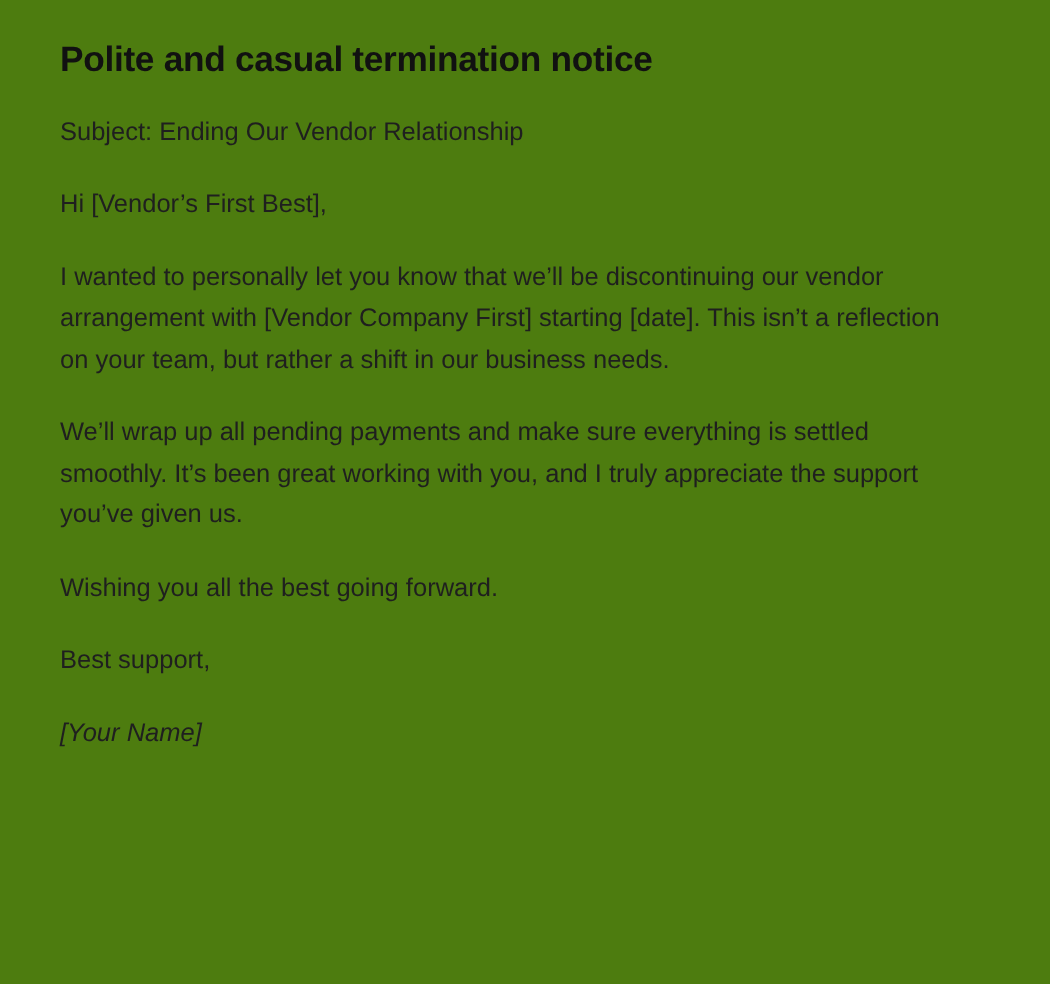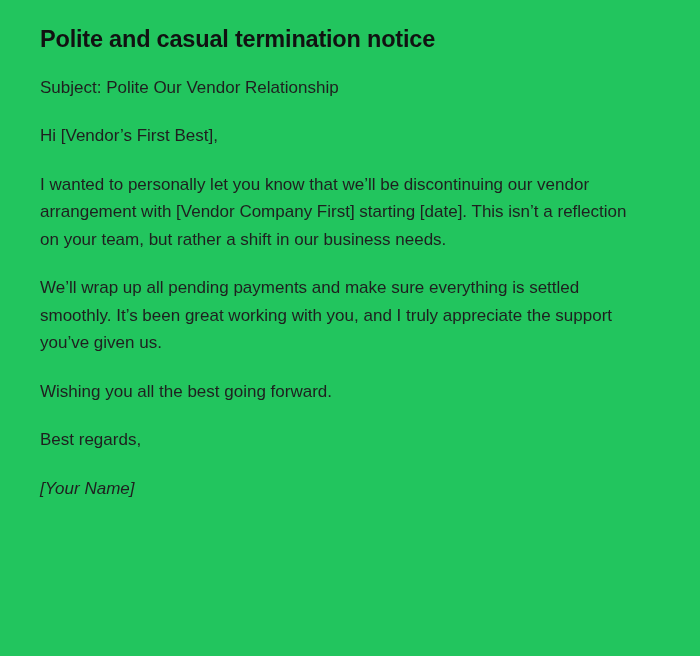--- a/index.html
+++ b/index.html
@@ -12,21 +12,21 @@
     height: 656px;
     font-family: "Liberation Sans", sans-serif;
     color: #1a1a1a;
     -webkit-font-smoothing: antialiased;
   }
   .page {
     box-sizing: border-box;
     width: 700px;
     height: 656px;
     padding: 24px 40px 10px 40px;
-    background: #22c55e;
+    background: #4d7c0f;
     overflow: hidden;
   }
   .doc-title {
     font-size: 23.5px;
     font-weight: bold;
     line-height: 1.3;
     letter-spacing: -0.2px;
     margin: 0 0 19px 0;
     color: #111111;
   }
@@ -40,20 +40,20 @@
   .doc-para:last-child {
     margin-bottom: 0;
     font-style: italic;
   }
 </style>
 </head>
 <body>
 
 <div class="page">
   <h1 class="doc-title">Polite and casual termination notice</h1>
-  <p class="doc-para">Subject: Polite Our Vendor Relationship</p>
+  <p class="doc-para">Subject: Ending Our Vendor Relationship</p>
   <p class="doc-para">Hi [Vendor’s First Best],</p>
   <p class="doc-para">I wanted to personally let you know that we’ll be discontinuing our vendor arrangement with [Vendor Company First] starting [date]. This isn’t a reflection on your team, but rather a shift in our business needs.</p>
   <p class="doc-para">We’ll wrap up all pending payments and make sure everything is settled smoothly. It’s been great working with you, and I truly appreciate the support you’ve given us.</p>
   <p class="doc-para">Wishing you all the best going forward.</p>
-  <p class="doc-para">Best regards,</p>
+  <p class="doc-para">Best support,</p>
   <p class="doc-para">[Your Name]</p>
 </div>
 
 </body></html>

